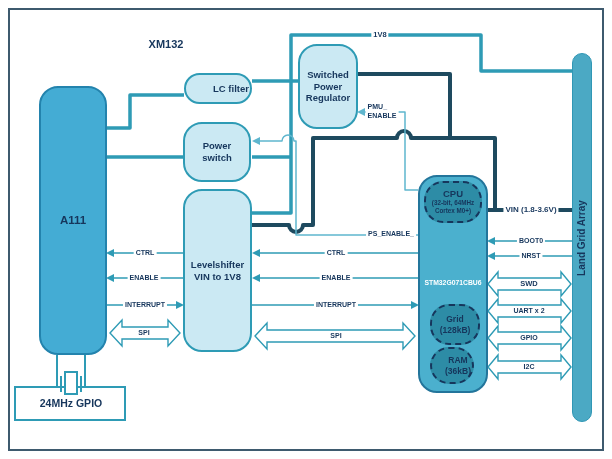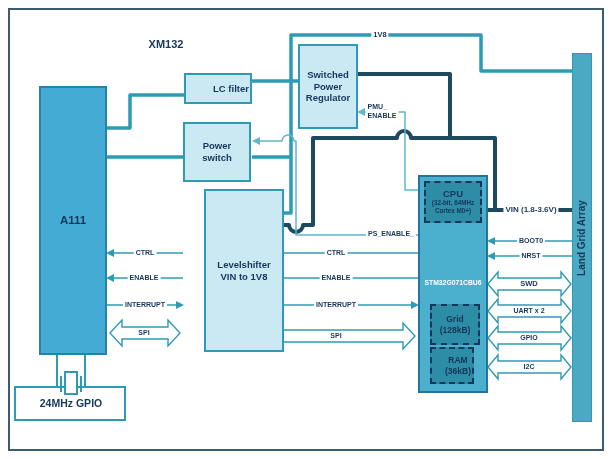--- a/index.html
+++ b/index.html
@@ -2,21 +2,21 @@
 <html><head>
 <meta charset="utf-8">
 <style>
   html,body{margin:0;padding:0;background:#fff;}
   #page{position:relative;width:612px;height:459px;background:#fff;overflow:hidden;
         font-family:"Liberation Sans",sans-serif;}
   #frame{position:absolute;left:8px;top:8px;width:596px;height:443px;
          border:2px solid #3E5A6E;box-sizing:border-box;}
   svg{position:absolute;left:0;top:0;}
   .blk{position:absolute;box-sizing:border-box;display:flex;align-items:center;justify-content:center;
-       text-align:center;font-weight:bold;color:#16365C;white-space:pre-line;line-height:1.25;}
+       text-align:center;font-weight:bold;color:#16365C;white-space:pre-line;line-height:1.25;border-radius:19px;}
   .light{background:#CBE9F3;border:2px solid #2E9BB5;font-size:9.5px;}
   .inner{background:#2D8CA6;border:2px dashed #16365C;font-size:8.5px;flex-direction:column;}
   .lbl{position:absolute;transform:translate(-50%,-50%);font-weight:bold;color:#16365C;
        font-size:7px;white-space:pre-line;text-align:right;line-height:1.3;}
   .onwire{background:#fff;padding:0 2px;}
   .cpu-t{font-size:9.5px;line-height:1.1;}
   .cpu-s{font-size:6.3px;line-height:1.3;}
   #lga-text{position:absolute;left:50%;top:50%;transform:translate(-50%,-50%) rotate(-90deg);
             white-space:nowrap;font-size:10px;font-weight:bold;color:#16365C;}
 </style>
@@ -90,21 +90,21 @@
     </g>
   </svg>
 
   <div class="blk" style="left:39px;top:86px;width:68px;height:269px;background:#44ACD4;border:2px solid #2383AD;font-size:11.5px;">A111</div>
   <div class="blk light" style="left:184px;top:73px;width:68px;height:31px;padding-left:26px;">LC filter</div>
   <div class="blk light" style="left:183px;top:122px;width:68px;height:60px;">Power
 switch</div>
   <div class="blk light" style="left:298px;top:44px;width:60px;height:85px;">Switched
 Power
 Regulator</div>
-  <div class="blk light" style="left:183px;top:189px;width:80px;height:163px;margin-left:21px;">Levelshifter
+  <div class="blk light" style="left:183px;top:189px;width:69px;height:163px;">Levelshifter
 VIN to 1V8</div>
   <div class="blk" style="left:418px;top:175px;width:70px;height:218px;background:#4BB0CE;border:2px solid #23759B;"></div>
   <div class="blk inner" style="left:424px;top:181px;width:58px;height:42px;">
     <span class="cpu-t">CPU</span>
     <span class="cpu-s">(32-bit, 64MHz
 Cortex M0+)</span>
   </div>
   <div class="blk inner" style="left:430px;top:304px;width:50px;height:41px;">Grid
 (128kB)</div>
   <div class="blk inner" style="left:430px;top:347px;width:44px;height:37px;padding-left:12px;">RAM

